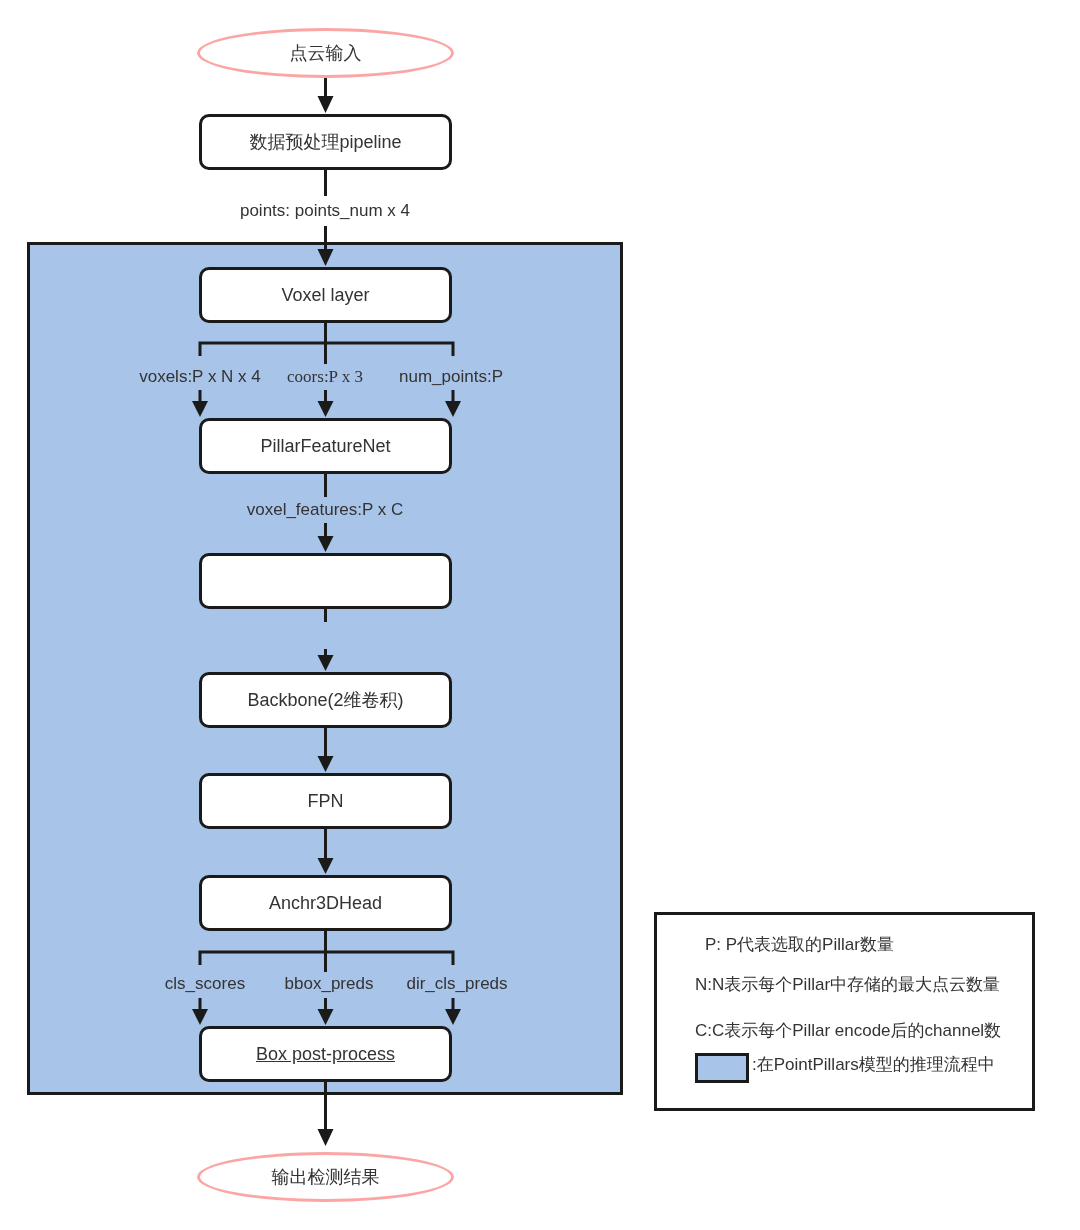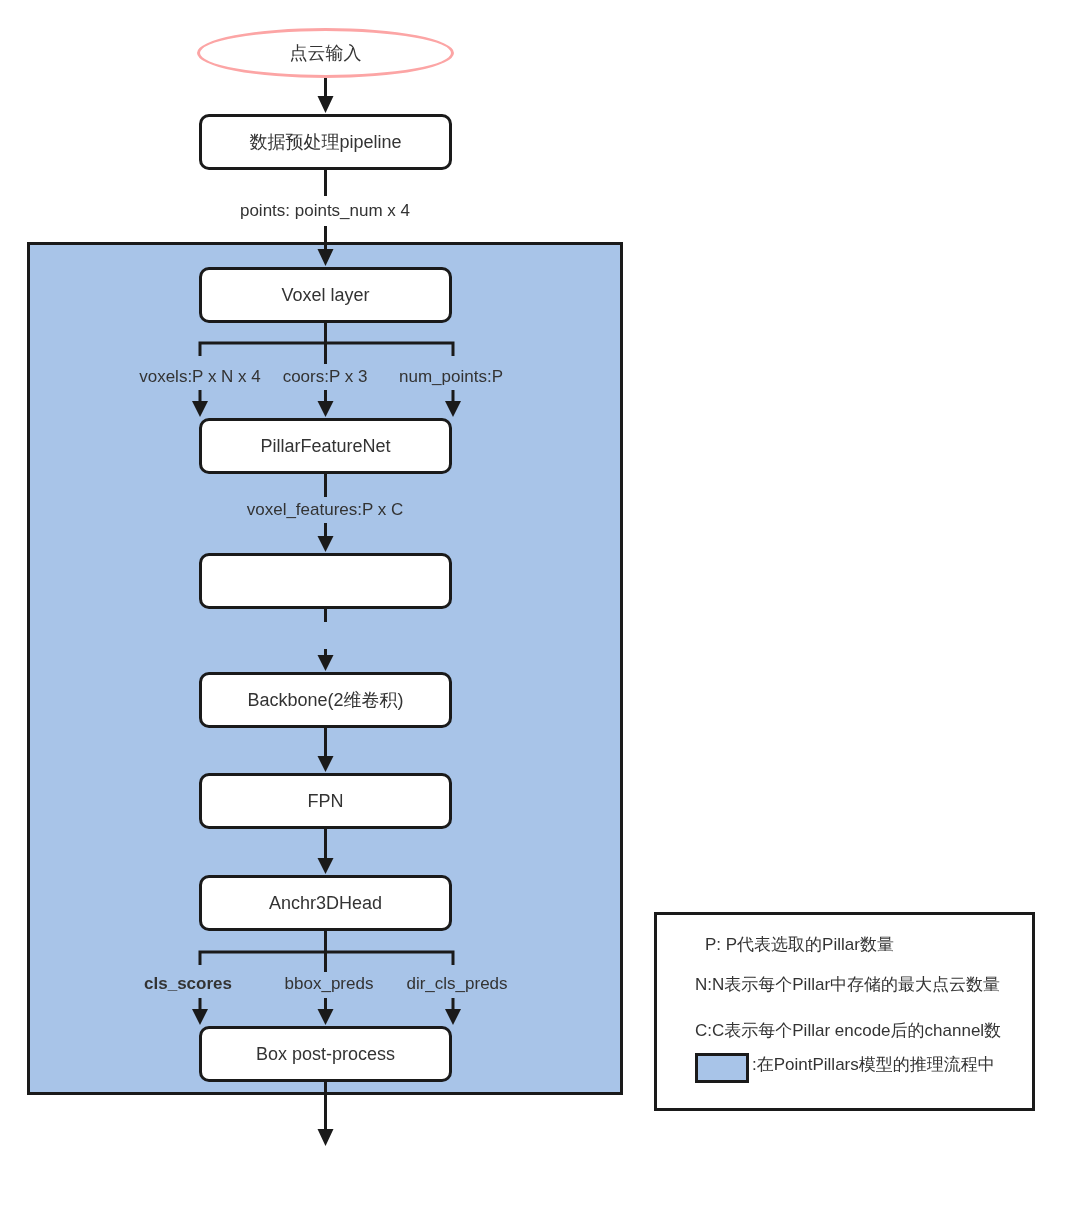--- a/index.html
+++ b/index.html
@@ -157,20 +157,23 @@
       <polygon points="192,1009 208,1009 200,1025"></polygon>
       <polygon points="317.5,1009 333.5,1009 325.5,1025"></polygon>
       <polygon points="445,1009 461,1009 453,1025"></polygon>
       <polygon points="317.5,1129 333.5,1129 325.5,1146"></polygon>
     </g>
   </svg>
 
   <div class="terminal" style="top:28px;">
     <span class="t">点云输入</span>
   </div>
+  <div class="terminal" style="top:1152px;">
+    <span class="t">输出检测结果</span>
+  </div>
 
   <div class="node" style="top:114px;">
     <span class="t">数据预处理pipeline</span>
   </div>
   <div class="node" style="top:267px;">
     <span class="t">Voxel layer</span>
   </div>
   <div class="node" style="top:418px;">
     <span class="t">PillarFeatureNet</span>
   </div>
@@ -179,30 +182,30 @@
   </div>
   <div class="node" style="top:672px;">
     <span class="t">Backbone(2维卷积)</span>
   </div>
   <div class="node" style="top:773px;">
     <span class="t">FPN</span>
   </div>
   <div class="node" style="top:875px;">
     <span class="t">Anchr3DHead</span>
   </div>
-  <div class="node" style="top:1026px;">
+  <div class="node" style="top:1026px;text-decoration:underline;">
     <span class="t">Box post-process</span>
   </div>
 
   <div class="edge-label" style="left:325px; top:211px;">points: points_num x 4</div>
   <div class="edge-label" style="left:200px; top:377px;">voxels:P x N x 4</div>
-  <div class="edge-label" style="left:325px; top:377px;">coors:P x 3</div>
+  <div class="edge-label" style="left:325px; top:377px;font-family:Liberation Serif, serif;">coors:P x 3</div>
   <div class="edge-label" style="left:451px; top:377px;text-align:right;">num_points:P</div>
   <div class="edge-label" style="left:325px; top:510px;">voxel_features:P x C</div>
-  <div class="edge-label" style="left:188px; top:984px;font-weight:bold;">cls_scores</div>
+  <div class="edge-label" style="left:205px; top:984px;">cls_scores</div>
   <div class="edge-label" style="left:329px; top:984px;">bbox_preds</div>
   <div class="edge-label" style="left:457px; top:984px;">dir_cls_preds</div>
 
   <div class="legend">
     <div class="legend-row r1">P: P代表选取的Pillar数量</div>
     <div class="legend-row r2">N:N表示每个Pillar中存储的最大点云数量</div>
     <div class="legend-row r3">C:C表示每个Pillar encode后的channel数</div>
     <div class="legend-row r4">
       <span class="legend-swatch"></span>
       <span class="t">:在PointPillars模型的推理流程中</span>

